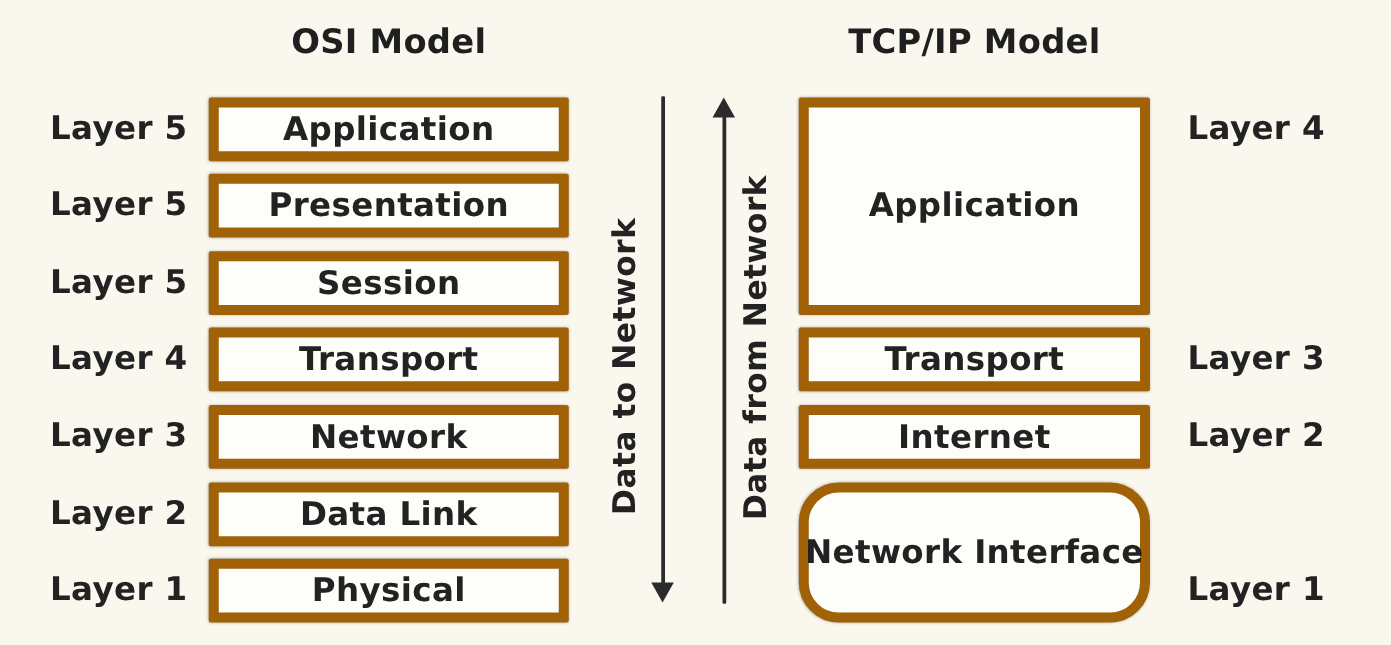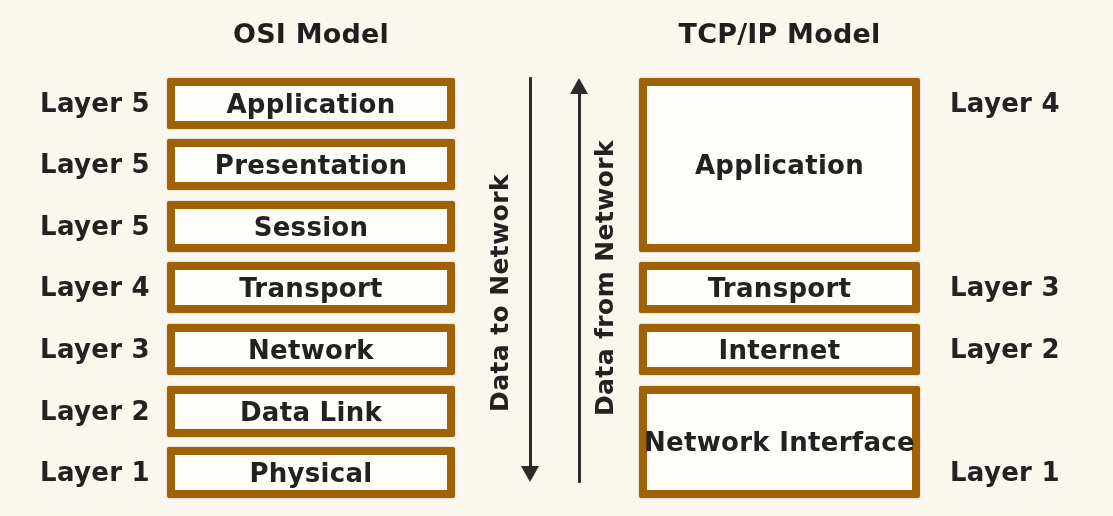--- a/index.html
+++ b/index.html
@@ -54,21 +54,21 @@
   .r1 { top: 139px; }
   .r2 { top: 201px; }
   .r3 { top: 262px; }
   .r4 { top: 324px; }
   .r5 { top: 386px; }
   .r6 { top: 447px; }
 
   #tcp-box-application { top: 78px;  height: 174px; }
   #tcp-box-transport   { top: 262px; height: 51px; }
   #tcp-box-internet    { top: 324px; height: 51px; }
-  #tcp-box-netif       { top: 386px; height: 112px; }
+  #tcp-box-netif       { top: 386px; height: 112px; border-radius: 32px; }
 
   
   .side-label {
     position: absolute;
     height: 51px;
     line-height: 51px;
     font-size: 26px;
     font-weight: bold;
     color: #222222;
     letter-spacing: 0.3px;

